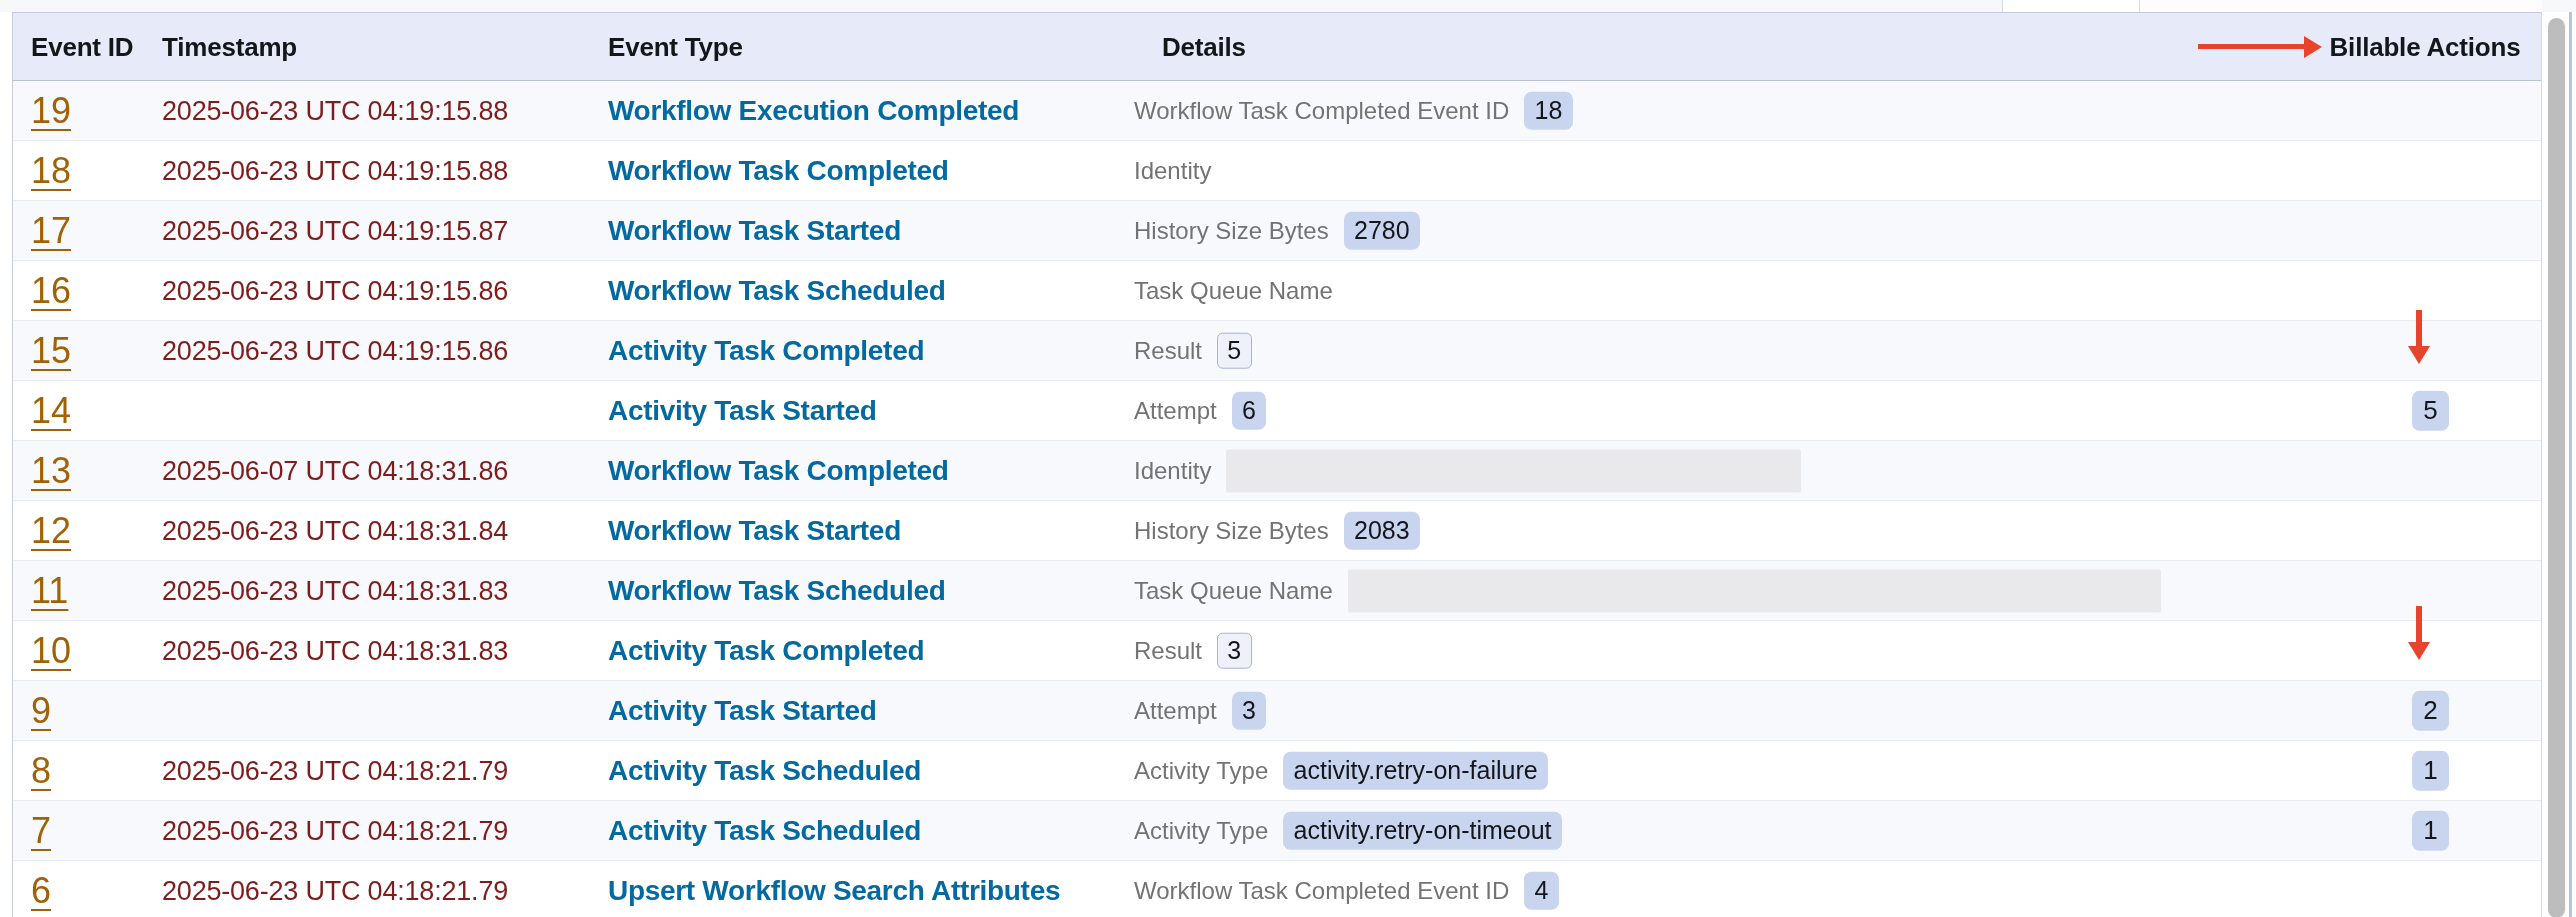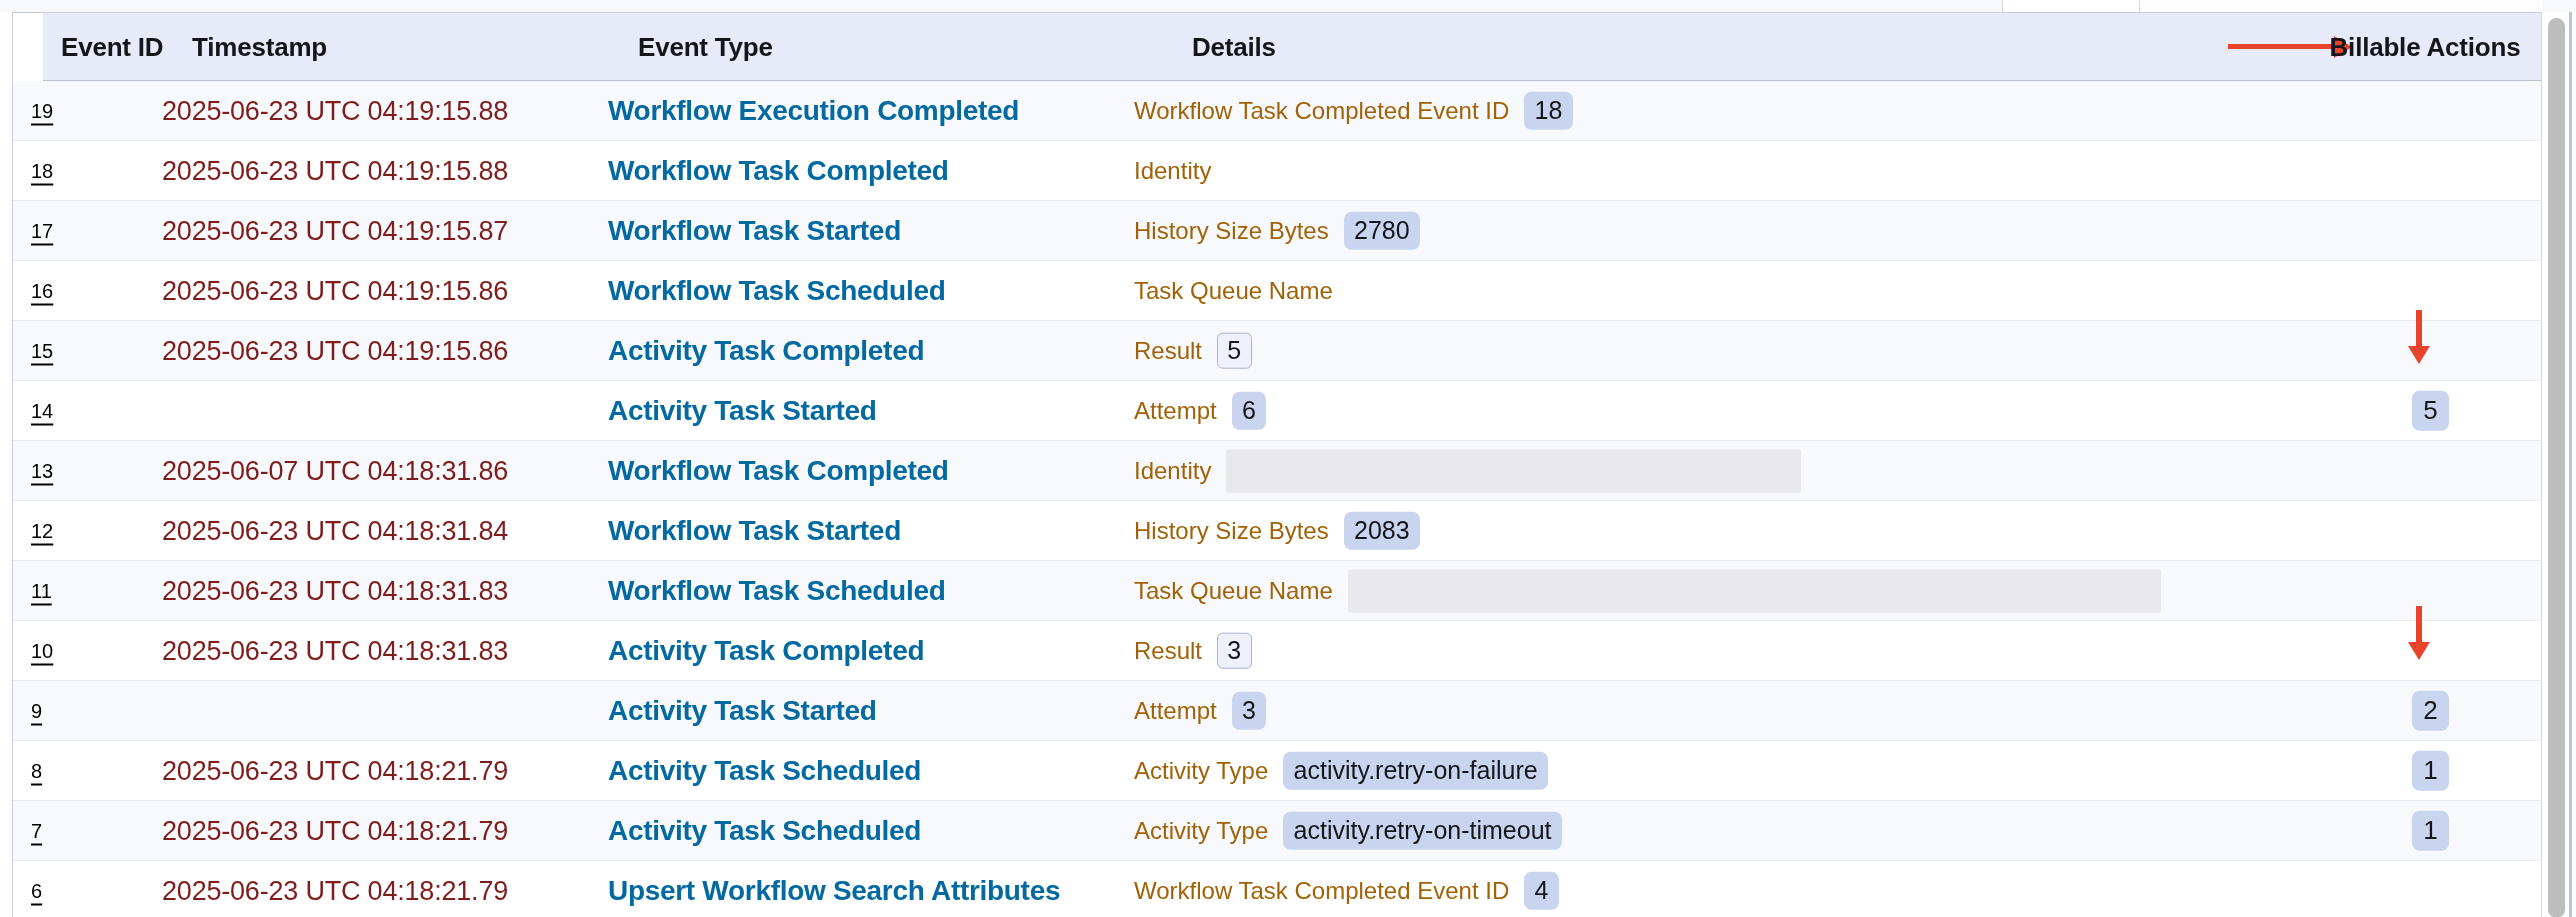--- a/index.html
+++ b/index.html
@@ -16,47 +16,46 @@
 
   
   .table {
     position:absolute; left:12px; top:12px; width:2530px; height:906px;
     border-left:1.9px solid #c5cbdf; border-top:1.9px solid #c5cbdf; border-right:1.9px solid #d5d9e6;
     background:#ffffff;
   }
   .thead {
     position:relative; height:68px; background:#e7ebf9;
     border-bottom:1.9px solid #b9c0d4;
-    margin-left:30px;
   }
   .th { position:absolute; top:50%; transform:translateY(-50%);
     font-size:26px; font-weight:600; color:#15161a; letter-spacing:-0.2px; white-space:nowrap; }
   .th-eventid  { left:18px; }
   .th-ts      { left:149px; }
   .th-type    { left:595px; }
   .th-details { left:1149px; }
   .th-billable{ right:20.6px; }
 
   
   .h-arrow { position:absolute; left:2185px; top:50%; transform:translateY(-50%);
     display:flex; align-items:center; }
   .h-arrow .shaft { width:106px; height:5.6px; background:#e8432c; }
   .h-arrow .head  { width:0; height:0; border-top:11.2px solid transparent;
     border-bottom:11.2px solid transparent; border-left:18px solid #e8432c; }
 
   
   .row { position:relative; height:60px; border-bottom:1.9px solid #e9ebef; background:#ffffff; }
   .row.alt { background:#f8f9fc; }
   .cell { position:absolute; top:50%; transform:translateY(-50%); white-space:nowrap; }
-  .c-id { left:18px; font-size:20px; color:#000000; text-decoration:underline;
+  .c-id { left:18px; font-size:36px; color:#a16207; text-decoration:underline;
     text-underline-offset:5.6px; text-decoration-thickness:1.9px; cursor:pointer; }
   .c-ts { left:149px; font-size:27px; color:#7f1d1d; letter-spacing:-0.2px; }
   .c-type { left:595px; font-size:28px; font-weight:700; color:#0369a1; letter-spacing:-0.3px; }
   .c-details { left:1121px; display:flex; align-items:center; gap:15px; }
-  .d-label { font-size:24px; color:#a16207; }
+  .d-label { font-size:24px; color:#737373; }
   .chip { font-size:25px; color:#15161b; border-radius:7.5px; padding:4.7px 10.3px; }
   .chip.solid { background:#c9d5ef; }
   .chip.outlined { background:#eef1fa; border:1.9px solid #a9b3d0; border-radius:5.6px; padding:2.8px 9.3px; }
   .redacted { height:43px; background:#e9e9eb; border-radius:1.9px; }
 
   .c-billable { position:absolute; right:92px; top:50%; transform:translateY(-50%); }
   .badge { display:inline-block; min-width:18.7px; text-align:center; font-size:26px;
     color:#15161b; background:#c9d5ef; border-radius:7.5px; padding:4.7px 11.2px; }
 
   

